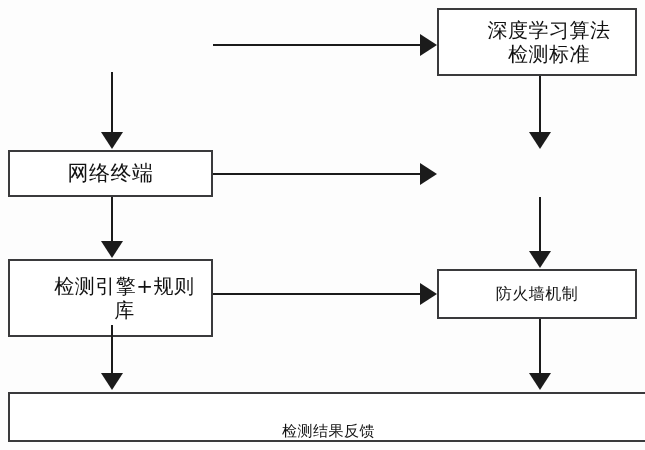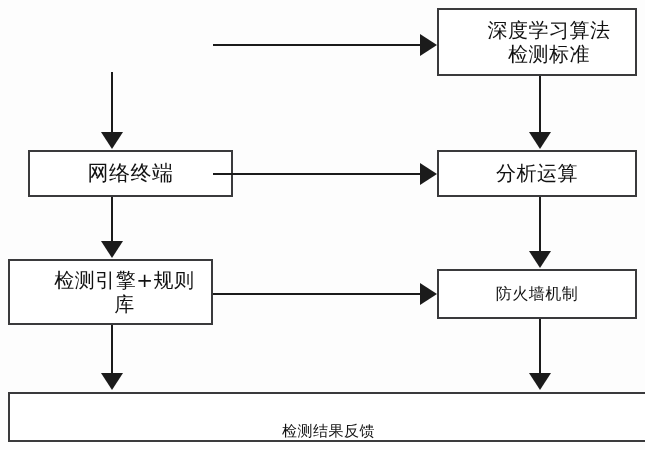--- a/index.html
+++ b/index.html
@@ -29,23 +29,23 @@
     letter-spacing: 0.5px;
   }
   .node .label {
     display: block;
     padding: 0 8px;
     white-space: pre-line;
   }
   
   #node-attack-source   { left: 8px;   top: 18px;  width: 205px; height: 54px;  font-size: 21px; }
   #node-dl-standard     { left: 437px; top: 8px;   width: 200px; height: 68px;  font-size: 20px; padding-left: 24px; }
-  #node-network-term    { left: 8px;   top: 150px; width: 205px; height: 47px;  font-size: 21px; margin-left: 20px; }
+  #node-network-term    { left: 8px;   top: 150px; width: 205px; height: 47px;  font-size: 21px; }
   #node-analysis        { left: 437px; top: 150px; width: 200px; height: 47px;  font-size: 20px; }
-  #node-detect-engine   { left: 8px;   top: 259px; width: 205px; height: 66px;  font-size: 20px; padding-left: 28px; }
+  #node-detect-engine   { left: 8px;   top: 259px; width: 205px; height: 78px;  font-size: 20px; padding-left: 28px; }
   #node-firewall        { left: 437px; top: 269px; width: 200px; height: 50px;  font-size: 16px; }
   #node-feedback        { left: 8px;   top: 392px; width: 641px; height: 50px;  font-size: 15px; align-items: flex-end; }
 
   
   .edge-line {
     position: absolute;
     background: #1b1b1b;
   }
   .v-line { width: 2px; }
   .h-line { height: 2px; }
@@ -75,23 +75,20 @@
 
   <div class="node" id="node-dl-standard">
     <span class="label">深度学习算法
 检测标准</span>
   </div>
 
   <div class="node" id="node-network-term">
     <span class="label">网络终端</span>
   </div>
 
-  <div class="node" id="node-analysis">
-    <span class="label">分析运算</span>
-  </div>
 
   <div class="node" id="node-detect-engine">
     <span class="label">检测引擎+规则
 库</span>
   </div>
 
   <div class="node" id="node-firewall">
     <span class="label">防火墙机制</span>
   </div>
 

